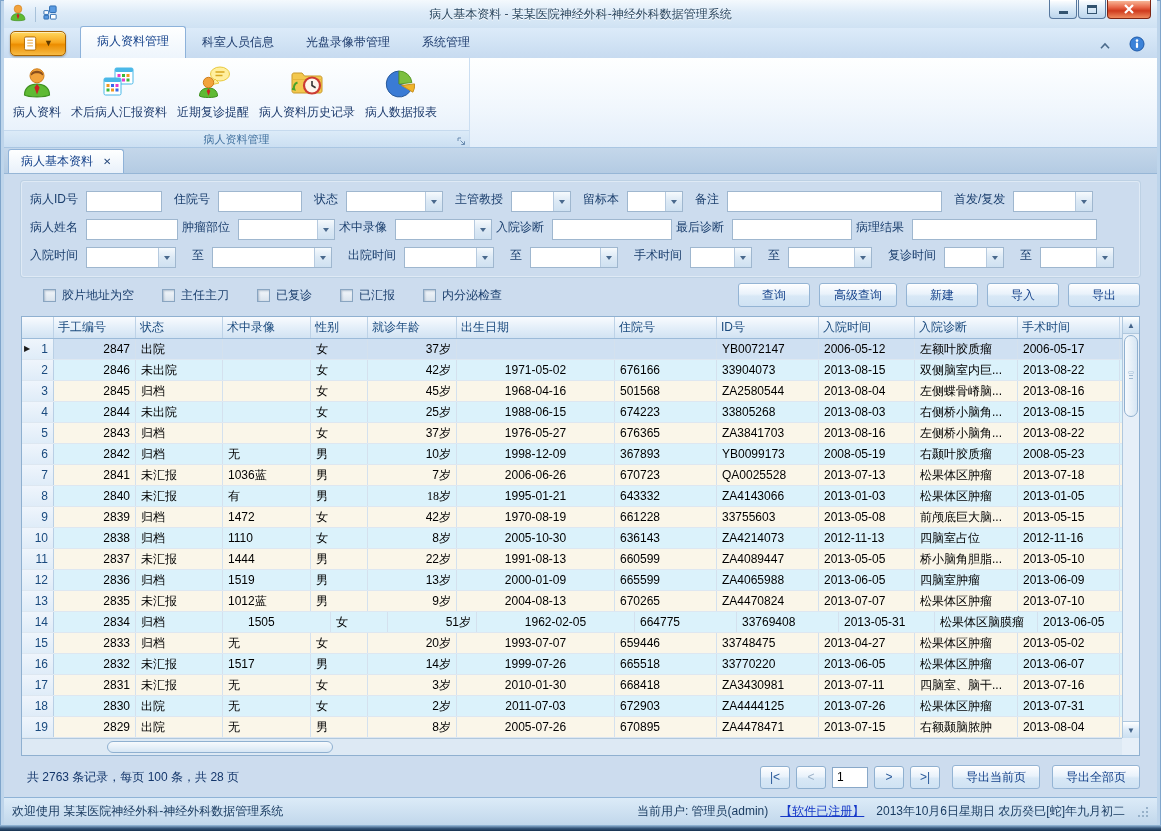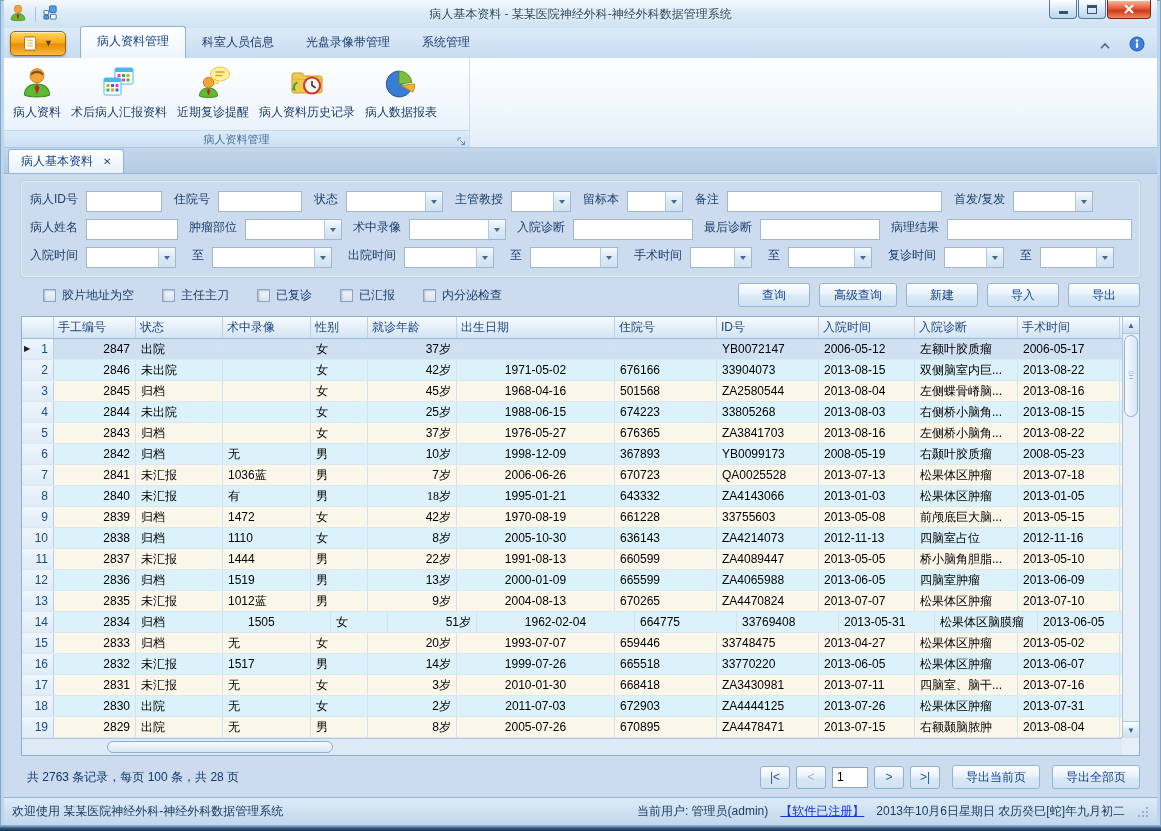--- a/index.html
+++ b/index.html
@@ -332,21 +332,21 @@
           <div class="sfield">
             <span class="slabel">首发/复发</span>
             <div class="combo" style="width: 80px;">
               <div class="cbox"></div>
               <div class="carrow">
                 <i></i>
               </div>
             </div>
           </div>
         </div>
-        <div class="srow" style="gap: 11px;">
+        <div class="srow" style="gap: 4px;">
           <div class="sfield">
             <span class="slabel">病人姓名</span>
             <input class="sinput" style="width: 92px;">
           </div>
           <div class="sfield">
             <span class="slabel">肿瘤部位</span>
             <div class="combo" style="width: 97px;">
               <div class="cbox"></div>
               <div class="carrow">
                 <i></i>
@@ -710,21 +710,21 @@
           </div>
           <div class="grow alt-a">
             <div class="rownum">
               <span>14</span>
             </div>
             <div class="gcell a-right" style="width: 82px;">2834</div>
             <div class="gcell a-left" style="width: 87px;">归档</div>
             <div class="gcell a-left" style="width: 88px; margin-left: 20px;">1505</div>
             <div class="gcell a-left" style="width: 57px;">女</div>
             <div class="gcell a-right" style="width: 89px;">51岁</div>
-            <div class="gcell a-center" style="width: 158px;">1962-02-04</div>
+            <div class="gcell a-center" style="width: 158px;">1962-02-05</div>
             <div class="gcell a-left" style="width: 102px;">664775</div>
             <div class="gcell a-left" style="width: 102px;">33769408</div>
             <div class="gcell a-left" style="width: 96px;">2013-05-31</div>
             <div class="gcell a-left" style="width: 103px;">松果体区脑膜瘤</div>
             <div class="gcell a-left" style="width: 102px;">2013-06-05</div>
           </div>
           <div class="grow alt-b">
             <div class="rownum">
               <span>15</span>
             </div>

